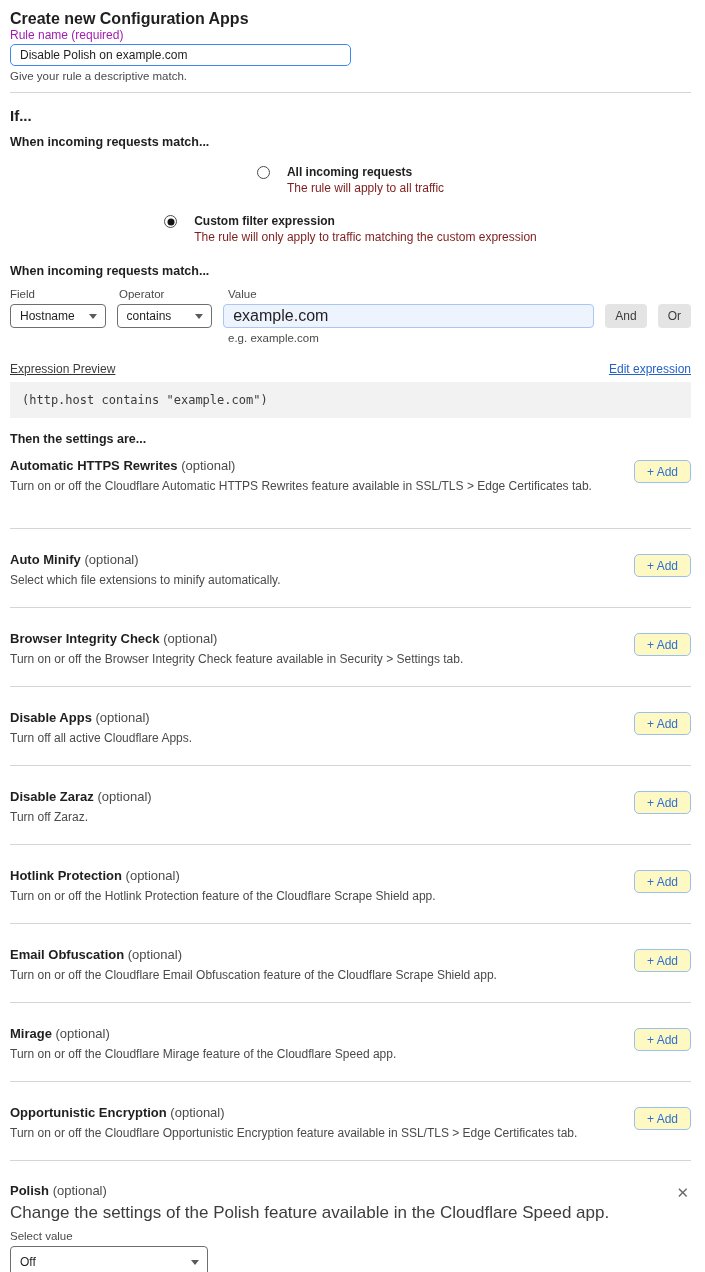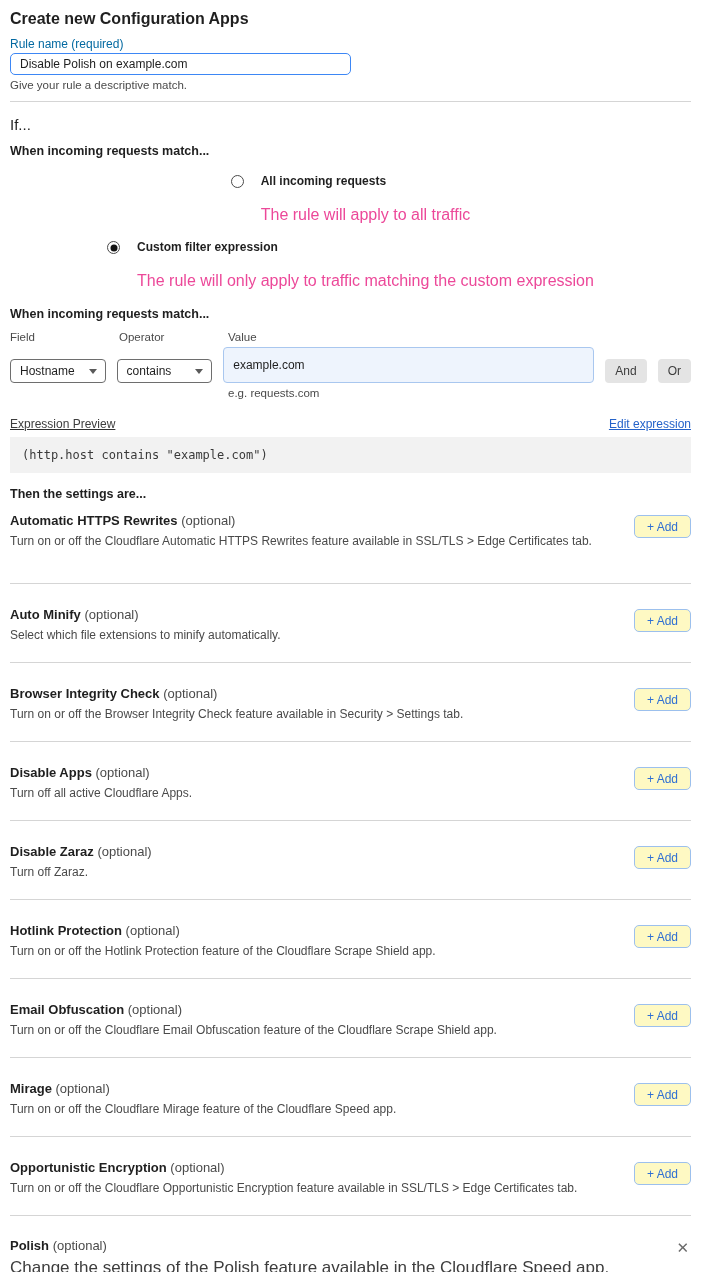--- a/index.html
+++ b/index.html
@@ -6,67 +6,67 @@
   html, body { background: #ffffff; }
   body {
     width: 705px; height: 1272px;
     font-family: "Liberation Sans", sans-serif;
     color: #313131; font-size: 12px; overflow: hidden;
   }
   .page { padding: 0 14px 0 10px; }
 
   
   .page-title { margin-top: 9px; font-size: 16px; font-weight: 700; line-height: 19px; color: #1f1f1f; }
-  .field-label { margin-top: 9px; font-size: 12px; line-height: 15px; color: #0369a1; }
+  .field-label { margin-top: 0; font-size: 12px; line-height: 15px; color: #a21caf; }
   .rule-name-input {
     display: block; margin-top: 1px; width: 341px; height: 22px;
     border: 1px solid #3d87f5; border-radius: 5px; outline: none;
     padding: 0 9px; font-size: 12px; color: #1f1f1f;
     font-family: "Liberation Sans", sans-serif; background: #fff;
   }
   .helper-text { margin-top: 3px; font-size: 11.5px; line-height: 14px; color: #4a4a4a; }
   .divider { margin-top: 9px; border-top: 1px solid #d5d5d5; height: 0; }
 
   
-  .if-heading { margin-top: 13px; font-size: 15px; font-weight: 400; line-height: 19px; color: #1f1f1f; }
+  .if-heading { margin-top: 13px; font-size: 15px; font-weight: 700; line-height: 19px; color: #1f1f1f; }
   .match-subheading { margin-top: 10px; font-size: 12.5px; font-weight: 700; line-height: 15px; color: #1f1f1f; }
   .radio-option { display: flex; align-items: flex-start; cursor: pointer; justify-content: center; }
   .radio-option.first { margin-top: 15px; }
   .radio-option.second { margin-top: 18px; }
   .radio {
     flex: 0 0 auto; width: 13px; height: 13px; margin-top: 1px;
     border: 1px solid #4a4a4a; border-radius: 50%; background: #fff; position: relative;
   }
   .radio.checked::after {
     content: ""; position: absolute; left: 50%; top: 50%;
     width: 7px; height: 7px; border-radius: 50%; background: #141414;
     transform: translate(-50%, -50%);
   }
   .radio-texts { margin-left: 17px; }
   .radio-label { display: block; font-size: 12px; font-weight: 700; line-height: 15px; color: #1f1f1f; }
-  .radio-desc { display: block; margin-top: 18px; font-size: 16px; line-height: 15px; color: #ec4899; }
+  .radio-desc { display: block; margin-top: 1px; font-size: 12px; line-height: 15px; color: #7f1d1d; }
 
   
   .builder-labels { margin-top: 8px; display: flex; font-size: 11.5px; color: #4a4a4a; line-height: 14px; }
   .builder-labels .lab-field { width: 109px; }
   .builder-labels .lab-operator { width: 109px; }
-  .builder-controls { margin-top: 3px; display: flex; align-items: flex-end; border-radius: 11px; }
+  .builder-controls { margin-top: 3px; display: flex; align-items: flex-start; border-radius: 11px; }
   .select {
     height: 24px; background: #fff; border: 1px solid #6e6e6e; border-radius: 4px;
     display: flex; align-items: center; justify-content: space-between;
     padding: 0 8px 0 9px; cursor: pointer; font-size: 12px; color: #1f1f1f;
   }
   .select-field, .select-operator { width: 98px; margin-right: 11px; }
   .caret {
     width: 0; height: 0; border-left: 4px solid transparent; border-right: 4px solid transparent;
     border-top: 5px solid #5a5a5a; display: inline-block;
   }
   .value-input {
-    width: 382px; height: 36px; border: 1px solid #a9c7ef; background: #eef4fd;
-    border-radius: 4px; padding: 0 9px; font-size: 12px; color: #1f1f1f;
+    width: 382px; height: 24px; border: 1px solid #a9c7ef; background: #eef4fd;
+    border-radius: 4px; padding: 0 9px; font-size: 16px; color: #1f1f1f;
     font-family: "Liberation Sans", sans-serif; outline: none;
   }
   .andor-btn {
     margin-left: 11px; height: 24px; padding: 0 10px; border: none; border-radius: 4px;
     background: #e4e4e4; color: #3d3d3d; font-size: 12px; cursor: pointer;
     font-family: "Liberation Sans", sans-serif;
   }
   .value-hint { margin-top: 3px; margin-left: 218px; font-size: 11.5px; line-height: 14px; color: #4a4a4a; }
 
   
@@ -153,21 +153,21 @@
       <span class="caret"></span>
     </div>
     <div class="select select-operator">
       <span>contains</span>
       <span class="caret"></span>
     </div>
     <input class="value-input" type="text" value="example.com" style="">
     <button class="andor-btn">And</button>
     <button class="andor-btn">Or</button>
   </div>
-  <div class="value-hint">e.g. requests.com</div>
+  <div class="value-hint">e.g. example.com</div>
 
   <div class="preview-row">
     <span class="preview-label">Expression Preview</span>
     <a class="edit-link">Edit expression</a>
   </div>
   <div class="code-box">(http.host contains "example.com")</div>
 
   <div class="then-heading">Then the settings are...</div>
 
   <div class="settings-list">

